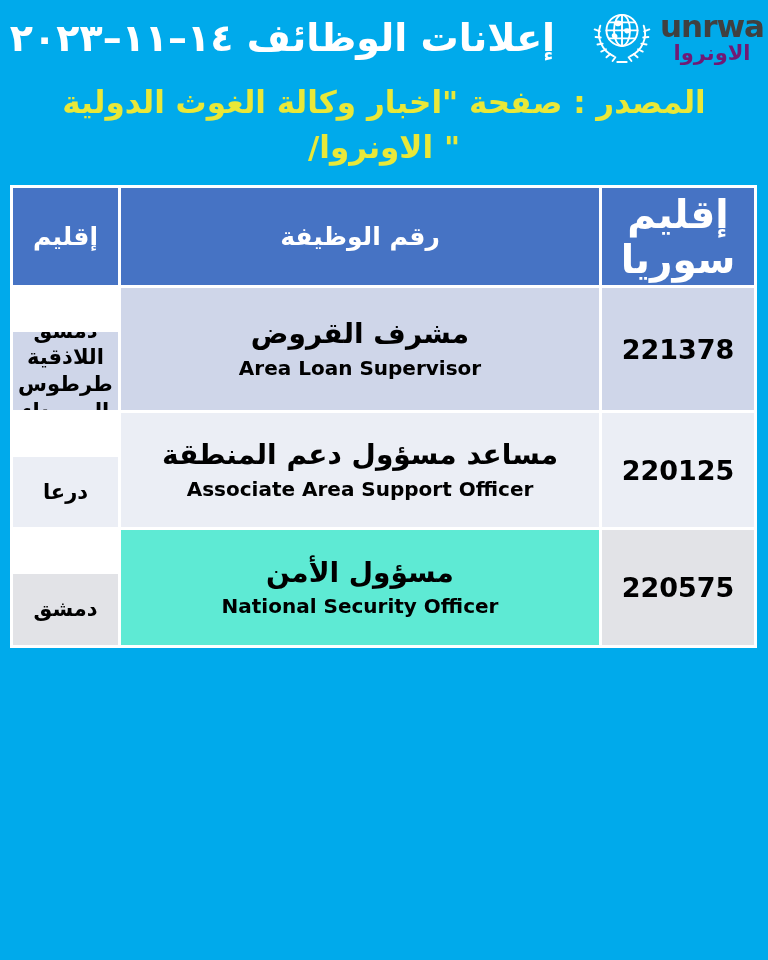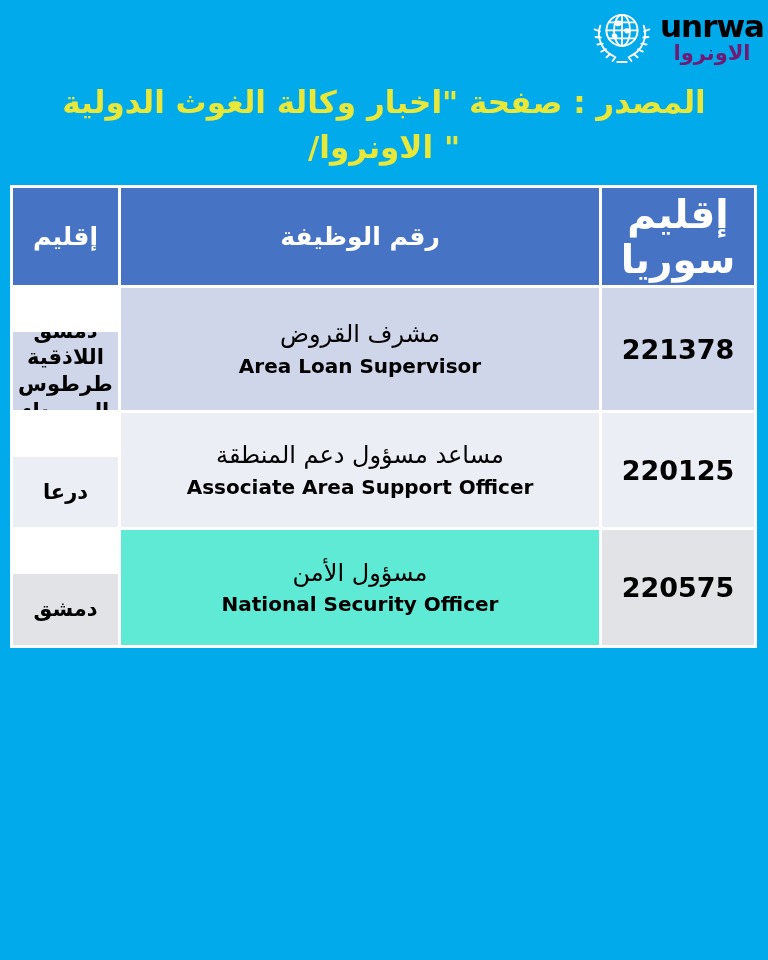--- a/index.html
+++ b/index.html
@@ -3,21 +3,21 @@
 <meta charset="utf-8">
 <style>
   html,body{margin:0;padding:0;}
   body{width:768px;height:960px;overflow:hidden;font-family:"DejaVu Sans",sans-serif;}
   .page{position:relative;width:768px;height:960px;}
 
   
   .logo{position:absolute;top:5px;right:4px;display:flex;align-items:center;gap:5px;}
   .emblem{width:66px;height:64px;}
   .wordmark{display:flex;flex-direction:column;align-items:center;line-height:1;}
-  .wordmark .en{font-size:31px;font-weight:bold;color:#000000;letter-spacing:-1px;}
+  .wordmark .en{font-size:31px;font-weight:bold;color:#404040;letter-spacing:-1px;}
   .wordmark .ar{font-size:21px;font-weight:bold;color:#701a75;direction:rtl;margin-top:1px;}
 
   .main-title{position:absolute;top:16px;left:0;width:565px;text-align:center;
     direction:rtl;color:#fff;font-weight:bold;font-size:38px;}
 
   .source{position:absolute;top:80px;left:0;width:768px;text-align:center;
     font-weight:bold;font-size:31px;line-height:1.45;}
   .source .ln{display:block;}
   .source .ln1{direction:rtl;}
   .source .ln2{direction:ltr;}
@@ -27,21 +27,21 @@
     box-sizing:border-box;background:#fff;border:3px solid #fff;
     display:grid;grid-template-columns:105px 478px 152px;
     grid-template-rows:97px 122px 114px 115px;gap:3px;direction:ltr;}
   .cell{display:flex;align-items:center;justify-content:center;text-align:center;
     color:#000;overflow:hidden;}
   .th{color:#fff;font-weight:bold;direction:rtl;}
   .th-small{font-size:25px;}
   .th-big{font-size:39px;}
   .loc{font-weight:bold;font-size:21px;line-height:1.27;white-space:pre-line;direction:rtl;margin-top:44px;}
   .job{flex-direction:column;gap:7px;}
-  .job .ar{font-weight:normal;font-size:24px;direction:rtl;line-height:1.1;}
+  .job .ar{font-weight:bold;font-size:28px;direction:rtl;line-height:1.1;}
   .job .en{font-weight:bold;font-size:20px;line-height:1.1;}
   .num{font-weight:bold;font-size:27px;}
 </style>
 </head>
 <body>
 
 <div class="page" style="background-color: rgb(0, 170, 235);">
 
   <div class="logo">
     <svg class="emblem" viewBox="0 0 70 66" xmlns="http://www.w3.org/2000/svg">
@@ -61,20 +61,21 @@
         <path d="M39 24c2.5-1 5.5.5 5 2.5s-3 3.5-5 2.5-2-4-1-5z"></path>
         <path d="M26.5 29c2.5 0 4.5 2.5 3.5 4.5s-4.5 2-5.5-.5 0-4 2-4z"></path>
       </g>
     </svg>
     <div class="wordmark">
       <span class="en">unrwa</span>
       <span class="ar">الاونروا</span>
     </div>
   </div>
 
+  <div class="main-title" style="color: rgb(255, 255, 255);">إعلانات الوظائف ١٤–١١–٢٠٢٣</div>
 
   <div class="source" style="color: rgb(233, 232, 56);">
     <span class="ln ln1">المصدر : صفحة "اخبار وكالة الغوث الدولية</span>
     <span class="ln ln2">/الاونروا "</span>
   </div>
 
   <div class="jobs-table">
 
     <div class="cell th th-small" style="background-color: rgb(70, 115, 196);">إقليم</div>
     <div class="cell th th-small" style="background-color: rgb(70, 115, 196);">رقم الوظيفة</div>

